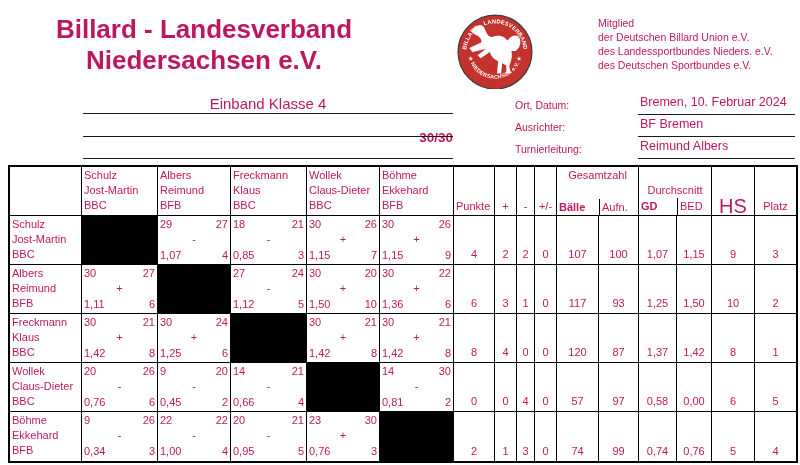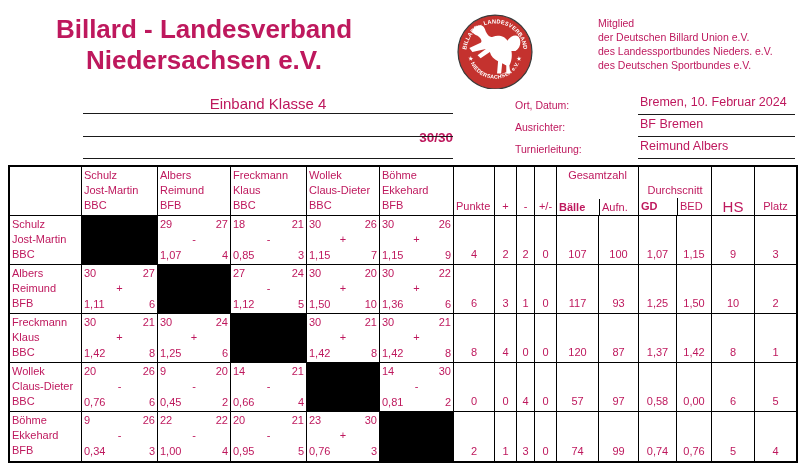--- a/index.html
+++ b/index.html
@@ -18,21 +18,21 @@
   
   #grid{position:absolute;left:8px;top:165px;border:2px solid #000;display:grid;
         grid-template-columns:72px 76px 73px 76px 73px 74px 41px 22px 18px 22px 42px 40px 38px 35px 43px 41px;
         grid-auto-rows:49px;font-size:11px;line-height:15px;background:#fff;}
   .c{border-right:1px solid #000;border-bottom:1px solid #000;box-sizing:border-box;overflow:hidden;}
   .lastcol{border-right:none;}
   .lastrow{border-bottom:none;}
   .phead,.pname{padding:1px 2px;}
   .shead{display:flex;align-items:flex-end;padding:1px 2px;}
   .center{justify-content:center;padding:1px 0;}
-  .hs-head{font-size:15px;}
+  .hs-head{font-size:20px;}
   .group{display:flex;flex-direction:column;justify-content:flex-end;padding:0;}
   .gtitle{text-align:center;height:16px;line-height:16px;}
   .gsub{display:flex;height:17px;line-height:16px;}
   .gsub .sub1{box-sizing:border-box;padding-left:2px;font-weight:bold;}
   .gsub .sub2{flex:1;border-left:1px solid #000;padding-left:2px;}
   .diag{background:#000;}
   .match{display:grid;grid-template-rows:16px 15px 16px;padding:0 2px;}
   .mline{display:flex;justify-content:space-between;align-items:center;}
   .msign{display:flex;justify-content:center;align-items:center;}
   .stat{display:flex;align-items:flex-end;justify-content:center;padding-bottom:2px;}

